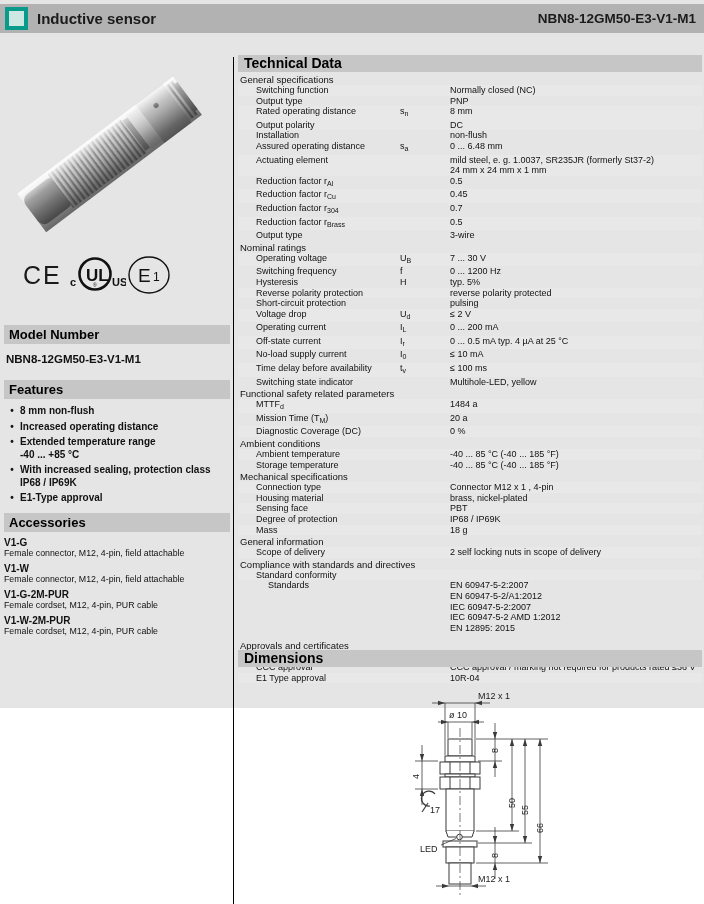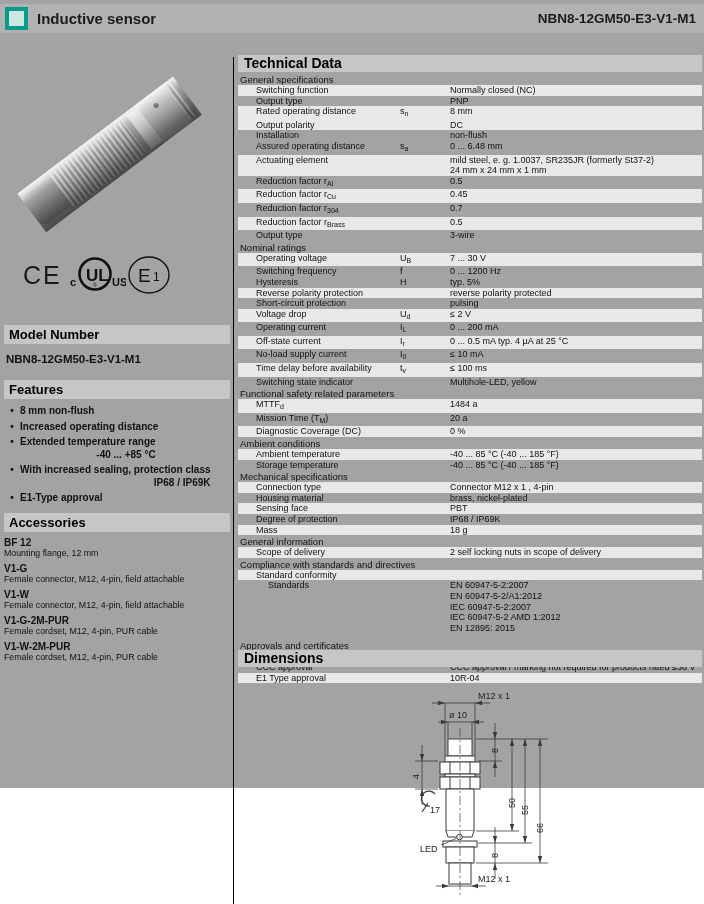--- a/index.html
+++ b/index.html
@@ -1,37 +1,37 @@
 <!DOCTYPE html>
 <html><head>
 <meta charset="utf-8">
 <style>
   * { box-sizing: border-box; margin: 0; padding: 0; }
   html,body { width:704px; height:904px; background:#fff; font-family:"Liberation Sans", sans-serif; color:#111; overflow:hidden; }
-  .page { position:relative; width:704px; height:788px; background:#a3a3a3; }
+  .page { position:relative; width:704px; height:708px; background:#e5e5e5; }
 
   
   .topbar { position:absolute; left:0; top:4px; width:704px; height:29px; background:#b2b2b2; display:flex; align-items:center; }
   .brand-square { width:23px; height:23px; margin-left:5px; background:#cde8e3; border:4px solid #089a8a; }
   .topbar-title { font-weight:bold; font-size:15px; margin-left:9px; color:#1b1b1b; }
   .topbar-model { margin-left:auto; margin-right:8px; font-weight:bold; font-size:13.5px; color:#1b1b1b; }
 
   
   .divider { position:absolute; left:233px; top:57px; width:1px; height:847px; background:#000; }
 
   
   .left-col { position:absolute; left:4px; top:57px; width:226px; }
   .photo-wrap { height:196px; position:relative; }
   .badges { height:44px; display:flex; align-items:center; padding:0 12px 0 18px; margin-bottom:28px; }
   .bar { background:#c6c6c6; font-weight:bold; font-size:13px; line-height:15px; padding:2px 0 2px 5px; color:#000; }
   .model-value { font-weight:bold; font-size:11.5px; margin:9px 0 15px 2px; }
   .features-list { list-style:none; margin:6px 0 8px 0; }
   .features-list li { display:flex; font-weight:bold; font-size:10px; line-height:12.5px; margin-bottom:3px; }
   .features-list .bullet { width:16px; flex:none; text-align:center; }
-  .features-list .ftxt { white-space:pre-line;text-align:right; }
+  .features-list .ftxt { white-space:pre-line; }
   .acc-item { margin-top:5px; }
   .acc-name { font-weight:bold; font-size:10px; line-height:11px; }
   .acc-desc { font-size:8.8px; line-height:10px; }
 
   
   .right-col { position:absolute; left:238px; top:55px; width:464px; }
   .bar-big { background:#c6c6c6; font-weight:bold; font-size:14px; line-height:14px; padding:1px 16px 2px 6px; color:#000; }
   .tech-table { margin-top:2px; }
   .sec-head { font-weight:normal; font-size:9.5px; line-height:11px; padding-left:2px; margin-top:1px; }
   .sec-gap { margin-top:7px; }
@@ -136,24 +136,20 @@
         </li>
         <li>
           <span class="bullet">•</span>
           <span class="ftxt">E1-Type approval</span>
         </li>
       </ul>
 
     <div class="bar">Accessories</div>
     <div id="accessories-list">
         <div class="acc-item">
-          <div class="acc-name">BF 12</div>
-          <div class="acc-desc">Mounting flange, 12 mm</div>
-        </div>
-        <div class="acc-item">
           <div class="acc-name">V1-G</div>
           <div class="acc-desc">Female connector, M12, 4-pin, field attachable</div>
         </div>
         <div class="acc-item">
           <div class="acc-name">V1-W</div>
           <div class="acc-desc">Female connector, M12, 4-pin, field attachable</div>
         </div>
         <div class="acc-item">
           <div class="acc-name">V1-G-2M-PUR</div>
           <div class="acc-desc">Female cordset, M12, 4-pin, PUR cable</div>

